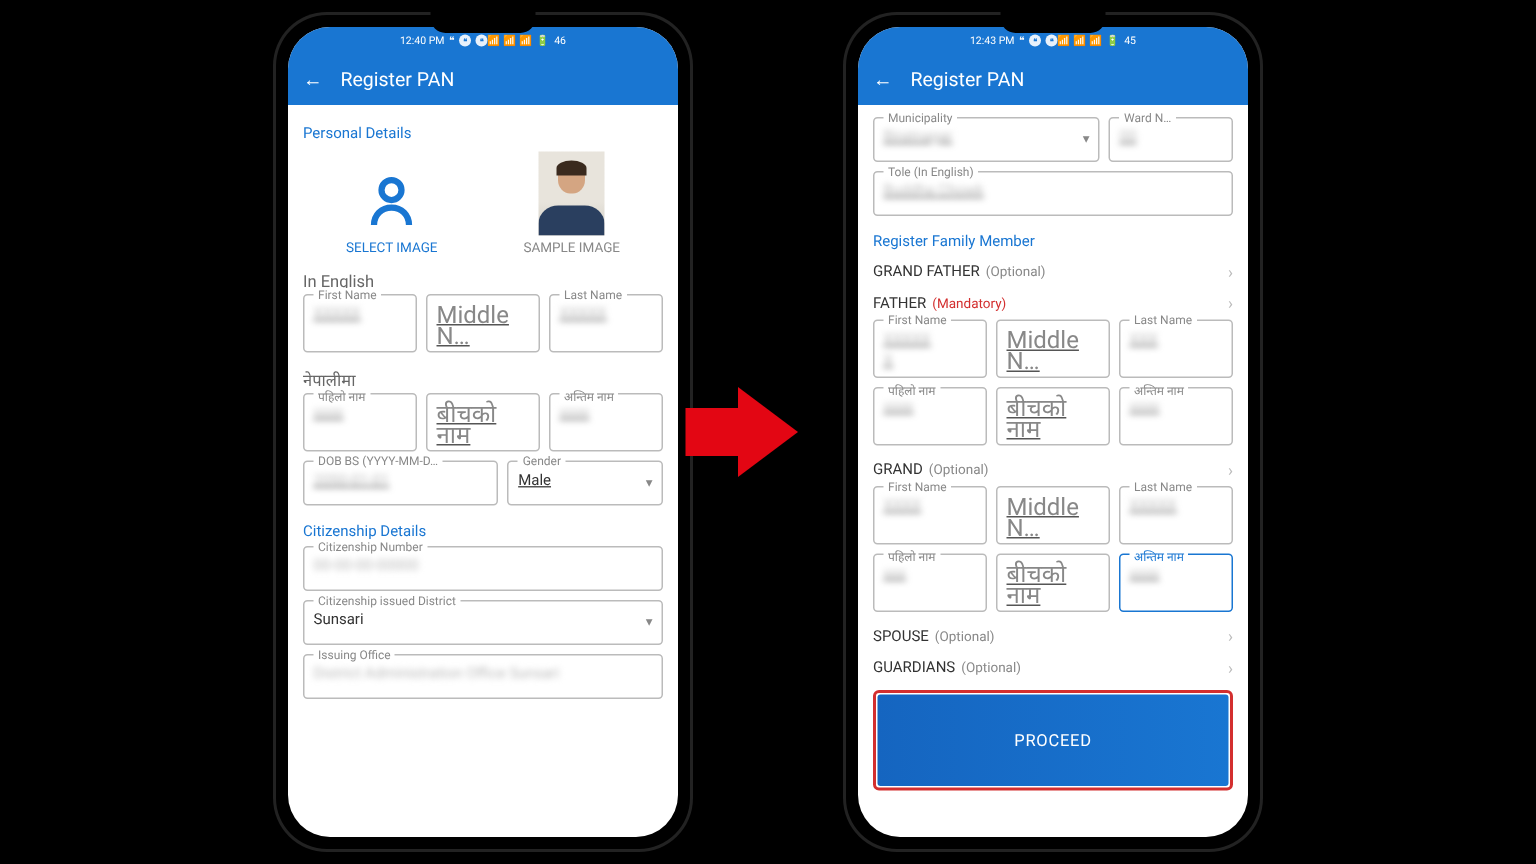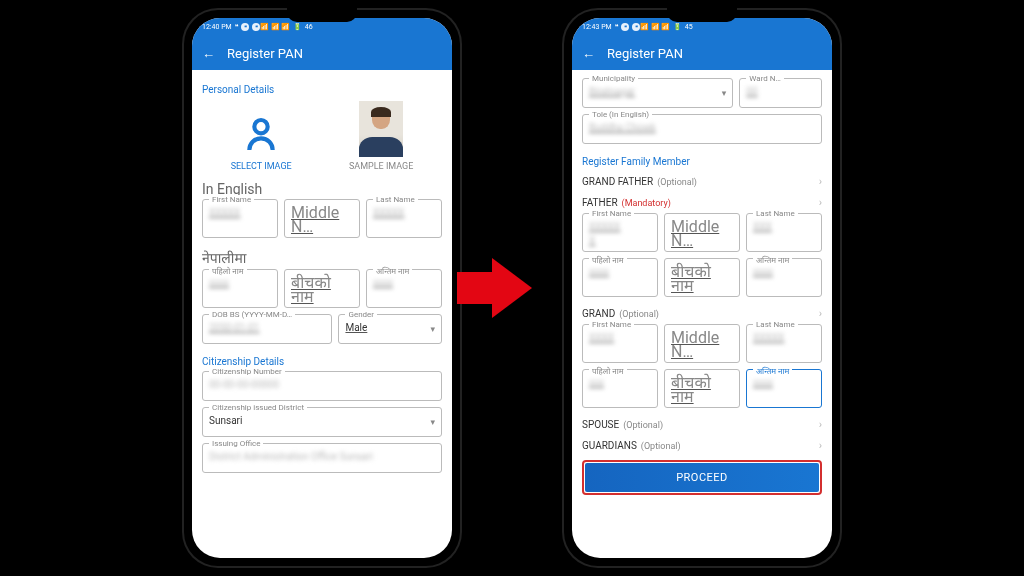--- a/index.html
+++ b/index.html
@@ -43,21 +43,21 @@
     position: relative;
     display: flex;
     flex-direction: column;
   }
   .statusbar {
     height: 18px;
     background: #1976d2;
     color: #fff;
     font-size: 7px;
     display: flex;
-    justify-content: flex-start;
+    justify-content: center;
     align-items: center;
     padding: 0 10px;
   }
   .statusbar .left, .statusbar .right { display: flex; align-items: center; gap: 3px; }
   .appbar {
     height: 34px;
     background: #1976d2;
     color: #fff;
     display: flex;
     align-items: center;
@@ -83,21 +83,21 @@
     align-items: flex-end;
     margin: 6px 0 10px;
   }
   .imgcol { text-align: center; font-size: 9px; color: #1976d2; }
   .imgcol.gray { color: #888; }
   .person-icon { width: 44px; height: 44px; display:flex; align-items:center; justify-content:center; margin:0 auto 4px; }
   .sample-photo { width: 44px; height: 56px; background: linear-gradient(#e8e4dc 60%, #d0cdc4); margin: 0 auto 4px; position: relative; overflow:hidden; }
   .sample-photo::before { content:''; position:absolute; top:8px; left:50%; transform:translateX(-50%); width:18px; height:20px; background:#d4a582; border-radius:40% 40% 45% 45%; }
   .sample-photo::after { content:''; position:absolute; top:6px; left:50%; transform:translateX(-50%); width:20px; height:10px; background:#3a2a1e; border-radius:50% 50% 0 0; }
   .shoulders { position:absolute; bottom:0; left:0; right:0; height:20px; background:#2a3f5f; border-radius:30% 30% 0 0 / 60% 60% 0 0; }
-  .label-sm { font-size: 14px; color:#666; margin: 4px 0 2px; }
+  .label-sm { font-size: 11px; color:#666; margin: 4px 0 2px; }
   .row { display:flex; gap:6px;text-decoration:underline; }
   .field {
     border: 1px solid #bbb;
     border-radius: 3px;
     padding: 6px 6px 3px;
     position: relative;
     flex: 1;
     min-height: 30px;
     margin-bottom: 6px;
   }
@@ -131,21 +131,21 @@
   .proceed-wrap {
     border: 2px solid #d32f2f;
     border-radius: 4px;
     margin-top: 4px;
     padding: 1px;
   }
   .proceed {
     background: linear-gradient(90deg, #1565c0, #1976d2);
     color:#fff;
     text-align:center;
-    padding: 8px;
+    padding: 24px;
     font-size: 11px;
     letter-spacing: 0.5px;
     border-radius: 2px;
   }
   .arrow {
     width: 0; height: 0;
     border-top: 30px solid transparent;
     border-bottom: 30px solid transparent;
     border-left: 40px solid #e30613;
     position: relative;

